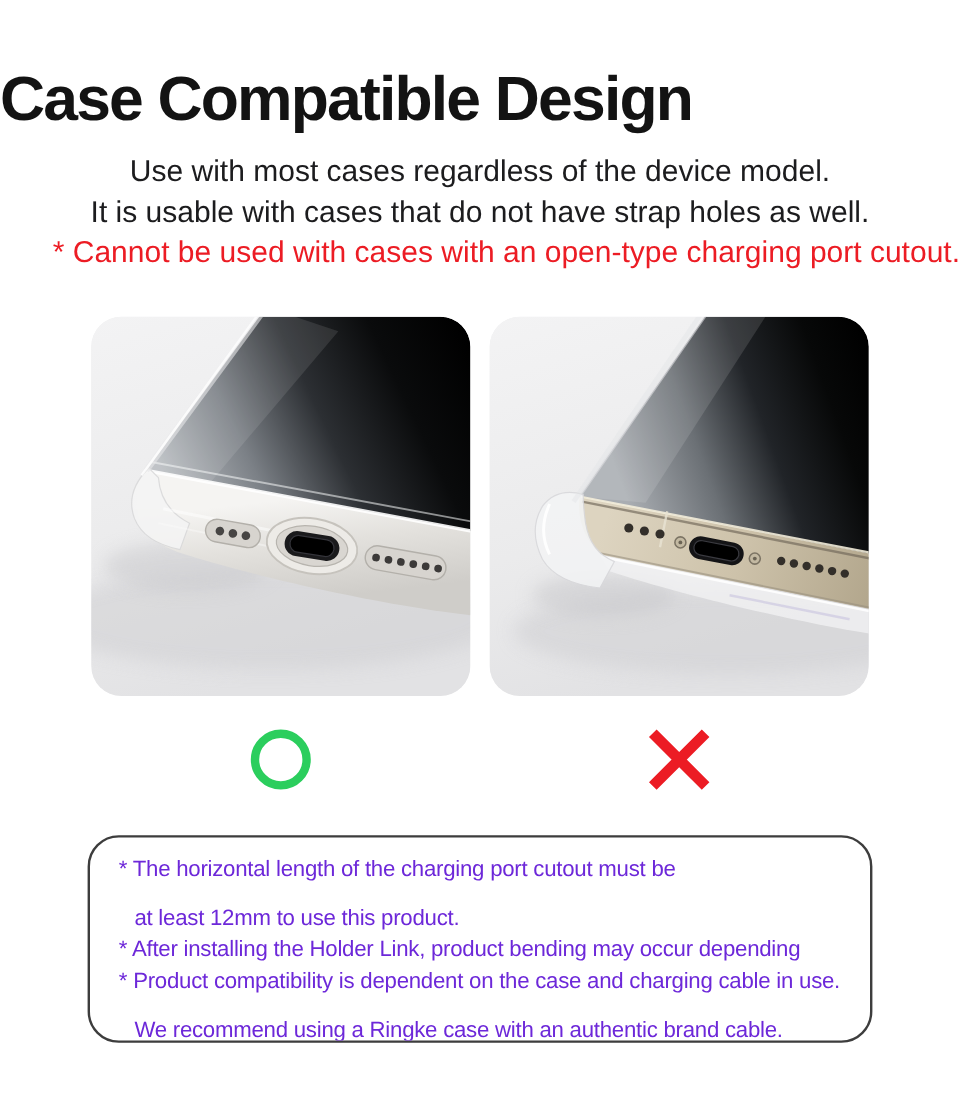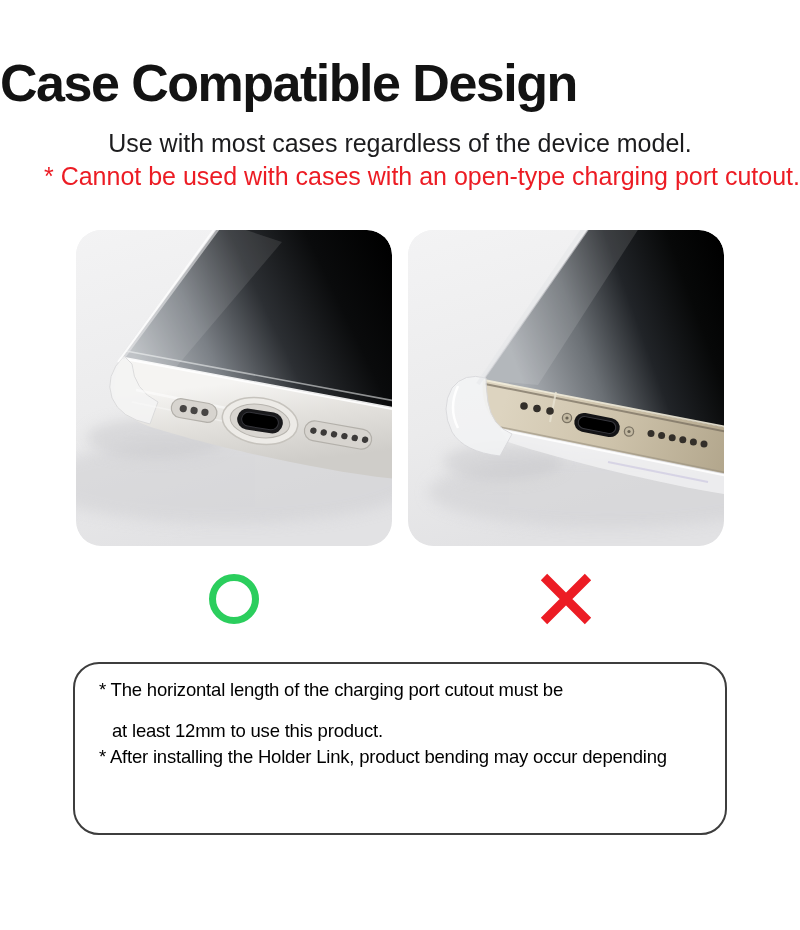--- a/index.html
+++ b/index.html
@@ -43,33 +43,34 @@
   .x-mark{stroke:var(--cross-red,#ec1c24);}
 
   .notes-box{
     box-sizing:border-box;
     width:654px;height:173px;margin:34px auto 0;
     border:2px solid #3d3d3d;border-radius:26px;
     padding:13px 14px 0 24px;overflow:hidden;
   }
   .note-line{
     font-size:18.5px;line-height:26px;letter-spacing:-0.2px;
-    color:#000000;white-space:nowrap;
+    color:#6d28d9;white-space:nowrap;
   }
   .note-line.cont{padding-left:13px;margin-top:15px;}
 </style>
 </head>
 <body>
 
 <div class="page">
 
   <h1 class="title">Case Compatible Design</h1>
 
   <div class="subtitle">
     <div class="line">Use with most cases regardless of the device model.</div>
+    <div class="line">It is usable with cases that do not have strap holes as well.</div>
   </div>
 
   <div class="warning">* Cannot be used with cases with an open-type charging port cutout.</div>
 
   <div class="photo-row">
 
     <figure class="photo" style="margin:0">
       <svg width="316" height="316" viewBox="0 0 316 316">
         <defs>
           <clipPath id="clipL">
@@ -230,15 +231,19 @@
   </div>
 
   <div class="notes-box">
     <div class="note">
       <div class="note-line first">* The horizontal length of the charging port cutout must be</div>
       <div class="note-line cont">at least 12mm to use this product.</div>
     </div>
     <div class="note">
       <div class="note-line first">* After installing the Holder Link, product bending may occur depending</div>
     </div>
+    <div class="note">
+      <div class="note-line first">* Product compatibility is dependent on the case and charging cable in use.</div>
+      <div class="note-line cont">We recommend using a Ringke case with an authentic brand cable.</div>
+    </div>
   </div>
 
 </div>
 
 </body></html>

